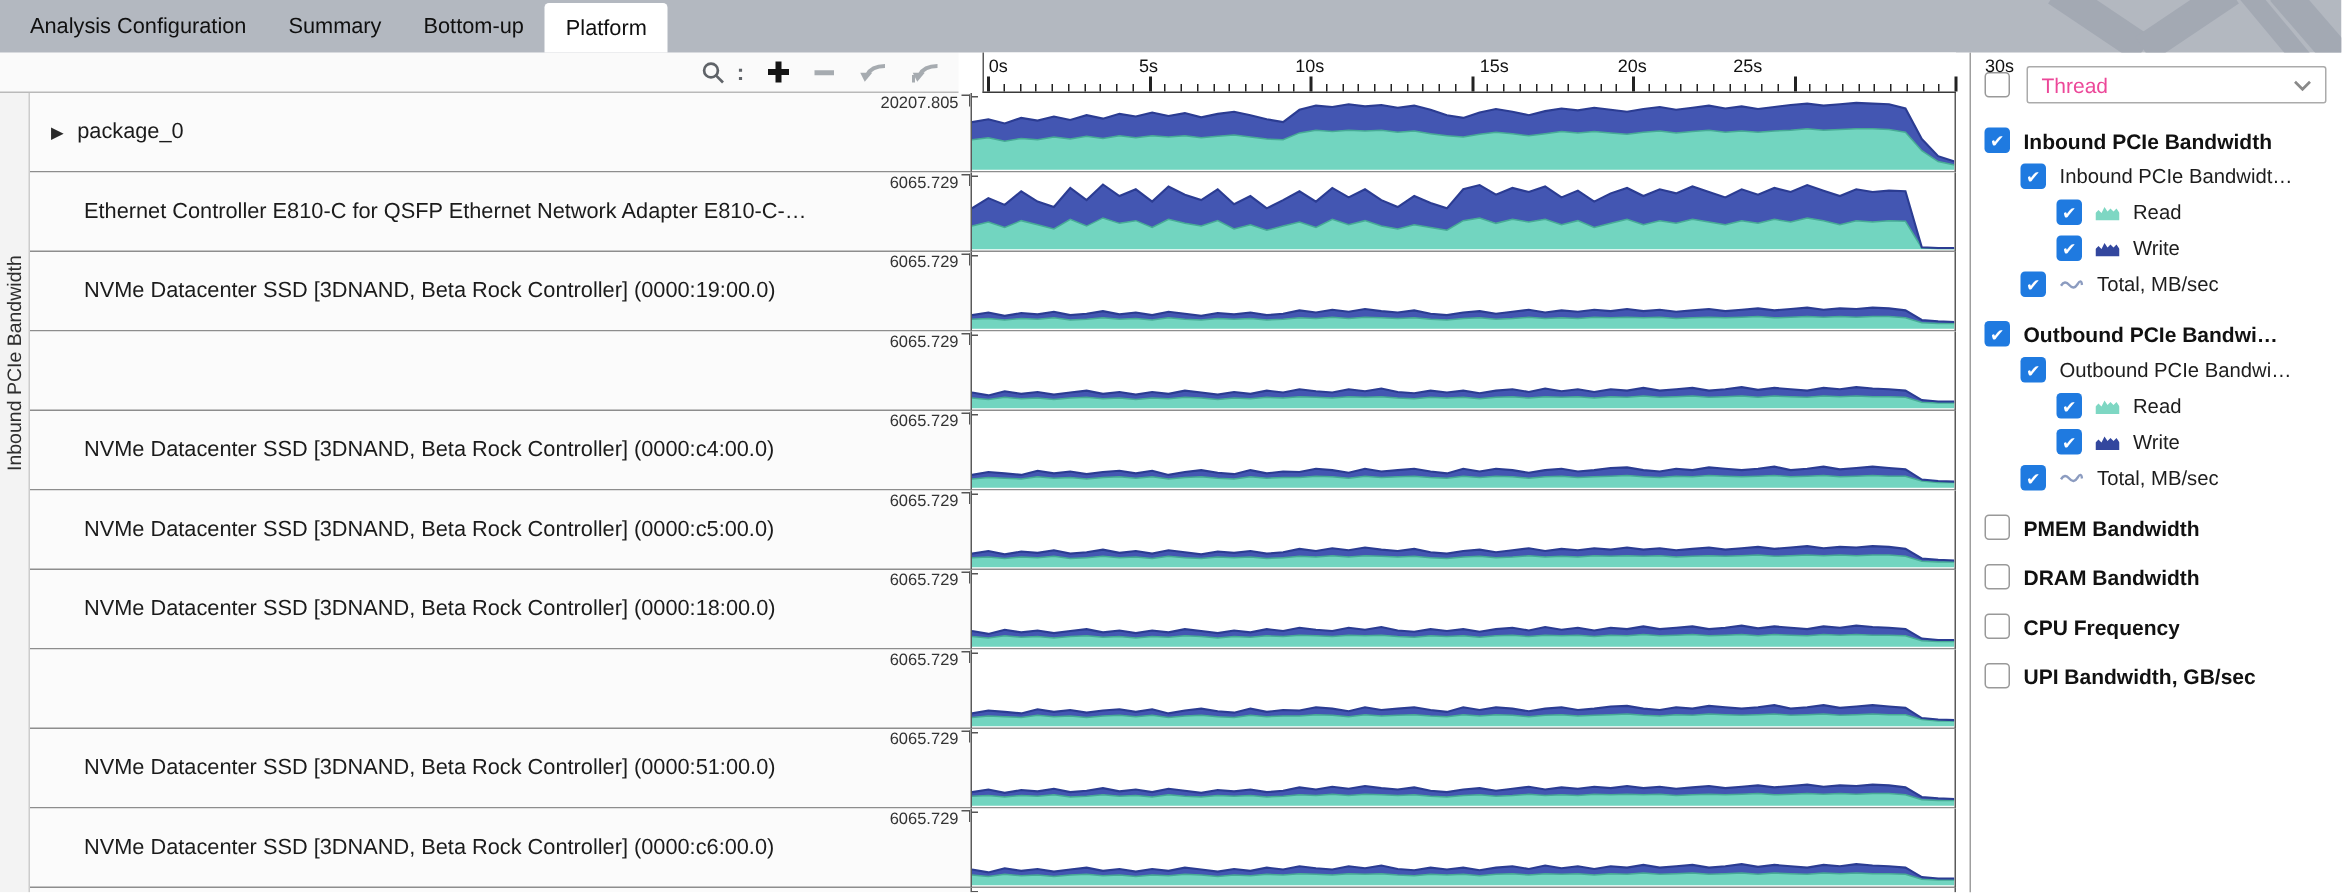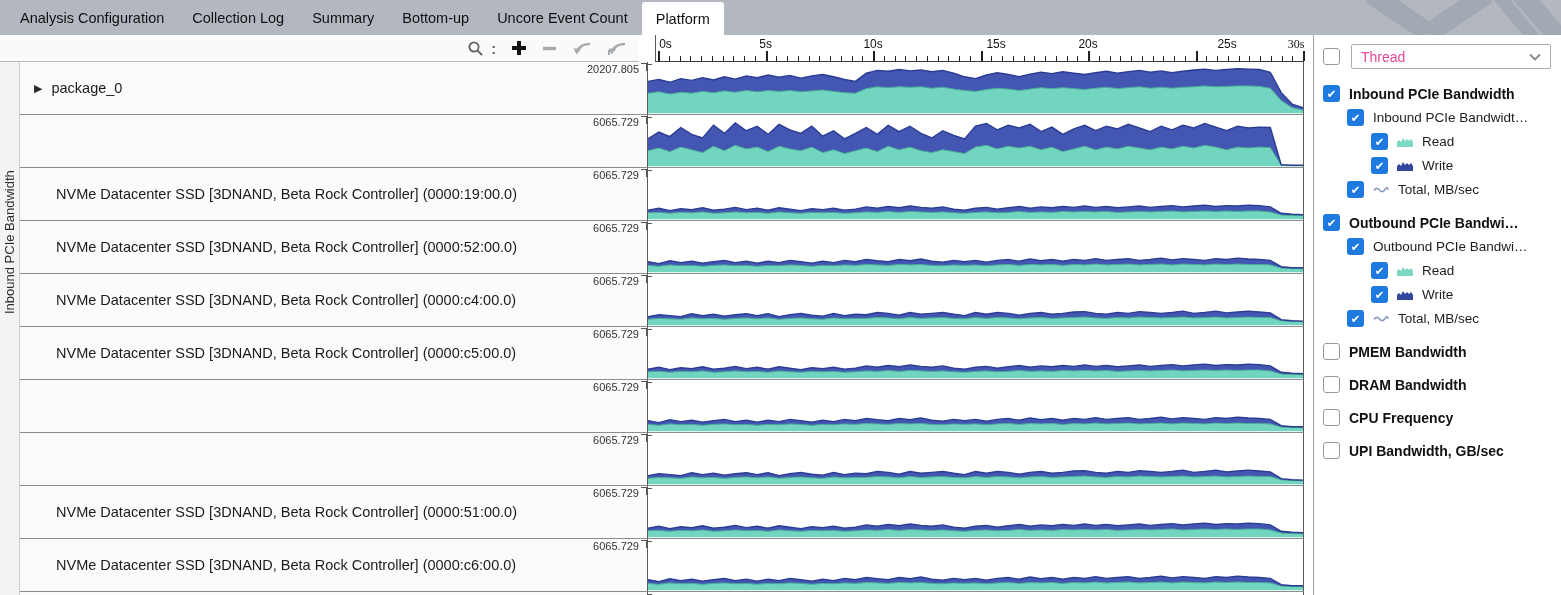--- a/index.html
+++ b/index.html
@@ -73,24 +73,22 @@
   .side-item.b .lab { font-weight:bold; font-size:14px; color:#111; }
 </style>
 </head>
 <body>
 
 <div class="app">
 
   <div class="tabbar">
     <div id="tabs" style="display:flex">
         <div class="tab">Analysis Configuration</div>
-        <div class="tab">Collection Log</div>
         <div class="tab">Summary</div>
         <div class="tab">Bottom-up</div>
-        <div class="tab">Uncore Event Count</div>
         <div class="tab active">Platform</div>
       </div>
     <svg class="decor" width="200" height="35" viewBox="0 0 200 35">
       <line x1="10" y1="-6" x2="68" y2="33" stroke="#a3a9b3" stroke-width="20"></line>
       <line x1="68" y1="33" x2="126" y2="-6" stroke="#a3a9b3" stroke-width="20"></line>
       <line x1="136" y1="-6" x2="176" y2="42" stroke="#a3a9b3" stroke-width="13"></line>
       <line x1="160" y1="-6" x2="205" y2="46" stroke="#a3a9b3" stroke-width="20"></line>
     </svg>
   </div>
 
@@ -180,22 +178,22 @@
             <div class="tick" style="left: 604px;"></div>
             <div class="tick" style="left: 614.75px;"></div>
             <div class="tick" style="left: 625.5px;"></div>
             <div class="tick" style="left: 636.25px;"></div>
             <div class="tick major" style="left: 647px;"></div>
             <span class="rlab" style="left: 3px;">0s</span>
             <span class="rlab" style="left: 109.5px; transform: translateX(-50%);">5s</span>
             <span class="rlab" style="left: 217px; transform: translateX(-50%);">10s</span>
             <span class="rlab" style="left: 340px; transform: translateX(-50%);">15s</span>
             <span class="rlab" style="left: 432px; transform: translateX(-50%);">20s</span>
-            <span class="rlab" style="left: 571px; transform: translateX(-50%);">25s</span>
-            <span class="rlab" style="left: 647px; transform: translateX(-92%); font-family: Liberation Serif, serif;">30s</span>
+            <span class="rlab" style="left: 509px; transform: translateX(-50%);">25s</span>
+            <span class="rlab" style="left: 685px; transform: translateX(-92%);">30s</span>
           </div>
       </div>
       <div class="body">
         <div class="strip">
           <span class="vlabel">Inbound PCIe Bandwidth</span>
         </div>
         <div class="rows" id="rows">
             <div class="row">
               <div class="rname pkg">
                 <span class="exp">▶</span>
@@ -209,20 +207,21 @@
                 <svg width="655" height="52" viewBox="0 0 655 52">
                   <polygon points="0,51.2 0.0,31.2 10.9,29.8 21.8,32.1 32.8,30.3 43.7,31.2 54.6,29.4 65.5,30.7 76.4,28.9 87.3,30.3 98.3,28.5 109.2,29.8 120.1,28.5 131.0,29.4 141.9,28.5 152.8,29.8 163.8,28.9 174.7,28.0 185.6,29.4 196.5,30.7 207.4,31.2 218.3,26.6 229.3,24.8 240.2,25.7 251.1,24.8 262.0,25.3 272.9,24.8 283.8,26.2 294.8,25.3 305.7,27.1 316.6,28.5 327.5,29.4 338.4,27.5 349.3,26.2 360.3,27.1 371.2,28.5 382.1,27.1 393.0,25.7 403.9,26.6 414.8,25.7 425.8,26.6 436.7,27.5 447.6,26.2 458.5,25.3 469.4,26.6 480.3,25.7 491.3,24.8 502.2,26.2 513.1,25.3 524.0,26.2 534.9,25.3 545.8,24.8 556.8,23.9 567.7,24.8 578.6,24.4 589.5,23.9 600.4,23.9 611.3,24.4 622.3,26.2 633.2,38.5 644.1,45.7 655.0,48.0 655,51.2" fill="#72d5c0"></polygon>
                   <polygon points="0.0,19.4 10.9,17.5 21.8,20.3 32.8,16.6 43.7,18.4 54.6,15.7 65.5,18.0 76.4,14.8 87.3,17.1 98.3,13.9 109.2,15.7 120.1,13.0 131.0,15.3 141.9,13.4 152.8,16.2 163.8,13.9 174.7,12.5 185.6,14.8 196.5,17.5 207.4,19.4 218.3,11.2 229.3,8.4 240.2,9.3 251.1,7.5 262.0,8.9 272.9,8.0 283.8,9.8 294.8,8.4 305.7,11.2 316.6,14.8 327.5,16.6 338.4,13.0 349.3,10.7 360.3,12.5 371.2,14.8 382.1,12.1 393.0,10.3 403.9,11.6 414.8,9.8 425.8,11.2 436.7,12.5 447.6,10.7 458.5,9.3 469.4,11.2 480.3,9.8 491.3,8.4 502.2,10.3 513.1,8.9 524.0,10.7 534.9,9.3 545.8,8.0 556.8,7.1 567.7,8.4 578.6,7.5 589.5,6.6 600.4,7.1 611.3,7.5 622.3,10.3 633.2,30.7 644.1,42.1 655.0,45.7 655.0,48.0 644.1,45.7 633.2,38.5 622.3,26.2 611.3,24.4 600.4,23.9 589.5,23.9 578.6,24.4 567.7,24.8 556.8,23.9 545.8,24.8 534.9,25.3 524.0,26.2 513.1,25.3 502.2,26.2 491.3,24.8 480.3,25.7 469.4,26.6 458.5,25.3 447.6,26.2 436.7,27.5 425.8,26.6 414.8,25.7 403.9,26.6 393.0,25.7 382.1,27.1 371.2,28.5 360.3,27.1 349.3,26.2 338.4,27.5 327.5,29.4 316.6,28.5 305.7,27.1 294.8,25.3 283.8,26.2 272.9,24.8 262.0,25.3 251.1,24.8 240.2,25.7 229.3,24.8 218.3,26.6 207.4,31.2 196.5,30.7 185.6,29.4 174.7,28.0 163.8,28.9 152.8,29.8 141.9,28.5 131.0,29.4 120.1,28.5 109.2,29.8 98.3,28.5 87.3,30.3 76.4,28.9 65.5,30.7 54.6,29.4 43.7,31.2 32.8,30.3 21.8,32.1 10.9,29.8 0.0,31.2" fill="#4356b2"></polygon>
                   <polyline points="0.0,31.2 10.9,29.8 21.8,32.1 32.8,30.3 43.7,31.2 54.6,29.4 65.5,30.7 76.4,28.9 87.3,30.3 98.3,28.5 109.2,29.8 120.1,28.5 131.0,29.4 141.9,28.5 152.8,29.8 163.8,28.9 174.7,28.0 185.6,29.4 196.5,30.7 207.4,31.2 218.3,26.6 229.3,24.8 240.2,25.7 251.1,24.8 262.0,25.3 272.9,24.8 283.8,26.2 294.8,25.3 305.7,27.1 316.6,28.5 327.5,29.4 338.4,27.5 349.3,26.2 360.3,27.1 371.2,28.5 382.1,27.1 393.0,25.7 403.9,26.6 414.8,25.7 425.8,26.6 436.7,27.5 447.6,26.2 458.5,25.3 469.4,26.6 480.3,25.7 491.3,24.8 502.2,26.2 513.1,25.3 524.0,26.2 534.9,25.3 545.8,24.8 556.8,23.9 567.7,24.8 578.6,24.4 589.5,23.9 600.4,23.9 611.3,24.4 622.3,26.2 633.2,38.5 644.1,45.7 655.0,48.0" fill="none" stroke="#47ab95" stroke-width="1"></polyline>
                   <polyline points="0.0,19.4 10.9,17.5 21.8,20.3 32.8,16.6 43.7,18.4 54.6,15.7 65.5,18.0 76.4,14.8 87.3,17.1 98.3,13.9 109.2,15.7 120.1,13.0 131.0,15.3 141.9,13.4 152.8,16.2 163.8,13.9 174.7,12.5 185.6,14.8 196.5,17.5 207.4,19.4 218.3,11.2 229.3,8.4 240.2,9.3 251.1,7.5 262.0,8.9 272.9,8.0 283.8,9.8 294.8,8.4 305.7,11.2 316.6,14.8 327.5,16.6 338.4,13.0 349.3,10.7 360.3,12.5 371.2,14.8 382.1,12.1 393.0,10.3 403.9,11.6 414.8,9.8 425.8,11.2 436.7,12.5 447.6,10.7 458.5,9.3 469.4,11.2 480.3,9.8 491.3,8.4 502.2,10.3 513.1,8.9 524.0,10.7 534.9,9.3 545.8,8.0 556.8,7.1 567.7,8.4 578.6,7.5 589.5,6.6 600.4,7.1 611.3,7.5 622.3,10.3 633.2,30.7 644.1,42.1 655.0,45.7" fill="none" stroke="#2b3c92" stroke-width="1.4"></polyline>
                 </svg>
               </div>
             </div>
             <div class="row">
               <div class="rname child">
+                <span>Ethernet Controller E810-C for QSFP Ethernet Network Adapter E810-C-…</span>
                 <span class="val">
                   <span>6065.729</span>
                   <span class="vtick"></span>
                 </span>
               </div>
               <div class="rchart">
                 <svg width="655" height="52" viewBox="0 0 655 52">
                   <polygon points="0,51.2 0.0,35.7 10.9,33.0 21.8,36.6 32.8,32.1 43.7,34.8 54.6,37.6 65.5,31.2 76.4,35.7 87.3,30.3 98.3,33.9 109.2,32.1 120.1,36.6 131.0,31.2 141.9,33.9 152.8,35.7 163.8,32.1 174.7,37.6 185.6,34.8 196.5,38.5 207.4,35.7 218.3,33.0 229.3,36.6 240.2,31.2 251.1,34.8 262.0,32.1 272.9,35.7 283.8,37.6 294.8,34.8 305.7,36.6 316.6,38.5 327.5,32.1 338.4,30.3 349.3,33.9 360.3,31.2 371.2,33.0 382.1,31.2 393.0,34.8 403.9,32.1 414.8,36.6 425.8,33.9 436.7,31.2 447.6,34.8 458.5,32.1 469.4,33.9 480.3,31.2 491.3,33.0 502.2,34.8 513.1,32.1 524.0,33.9 534.9,31.2 545.8,33.0 556.8,30.3 567.7,32.1 578.6,34.8 589.5,32.1 600.4,33.0 611.3,32.1 622.3,32.5 633.2,50.3 644.1,50.7 655.0,50.7 655,51.2" fill="#72d5c0"></polygon>
                   <polygon points="0.0,23.9 10.9,17.1 21.8,21.6 32.8,12.5 43.7,19.4 54.6,23.0 65.5,10.3 76.4,18.4 87.3,8.0 98.3,15.7 109.2,11.2 120.1,19.4 131.0,9.3 141.9,14.8 152.8,18.4 163.8,11.2 174.7,21.2 185.6,15.7 196.5,23.9 207.4,18.4 218.3,12.5 229.3,19.4 240.2,10.3 251.1,16.6 262.0,11.2 272.9,18.4 283.8,23.0 294.8,15.7 305.7,20.3 316.6,23.9 327.5,11.2 338.4,8.4 349.3,14.8 360.3,10.3 371.2,13.0 382.1,9.3 393.0,16.6 403.9,12.1 414.8,19.4 425.8,13.9 436.7,10.3 447.6,15.7 458.5,11.2 469.4,13.9 480.3,9.3 491.3,13.0 502.2,16.6 513.1,11.2 524.0,14.8 534.9,10.3 545.8,13.0 556.8,8.4 567.7,12.1 578.6,15.7 589.5,11.2 600.4,13.0 611.3,12.1 622.3,12.5 633.2,49.8 644.1,50.3 655.0,50.3 655.0,50.7 644.1,50.7 633.2,50.3 622.3,32.5 611.3,32.1 600.4,33.0 589.5,32.1 578.6,34.8 567.7,32.1 556.8,30.3 545.8,33.0 534.9,31.2 524.0,33.9 513.1,32.1 502.2,34.8 491.3,33.0 480.3,31.2 469.4,33.9 458.5,32.1 447.6,34.8 436.7,31.2 425.8,33.9 414.8,36.6 403.9,32.1 393.0,34.8 382.1,31.2 371.2,33.0 360.3,31.2 349.3,33.9 338.4,30.3 327.5,32.1 316.6,38.5 305.7,36.6 294.8,34.8 283.8,37.6 272.9,35.7 262.0,32.1 251.1,34.8 240.2,31.2 229.3,36.6 218.3,33.0 207.4,35.7 196.5,38.5 185.6,34.8 174.7,37.6 163.8,32.1 152.8,35.7 141.9,33.9 131.0,31.2 120.1,36.6 109.2,32.1 98.3,33.9 87.3,30.3 76.4,35.7 65.5,31.2 54.6,37.6 43.7,34.8 32.8,32.1 21.8,36.6 10.9,33.0 0.0,35.7" fill="#4356b2"></polygon>
                   <polyline points="0.0,35.7 10.9,33.0 21.8,36.6 32.8,32.1 43.7,34.8 54.6,37.6 65.5,31.2 76.4,35.7 87.3,30.3 98.3,33.9 109.2,32.1 120.1,36.6 131.0,31.2 141.9,33.9 152.8,35.7 163.8,32.1 174.7,37.6 185.6,34.8 196.5,38.5 207.4,35.7 218.3,33.0 229.3,36.6 240.2,31.2 251.1,34.8 262.0,32.1 272.9,35.7 283.8,37.6 294.8,34.8 305.7,36.6 316.6,38.5 327.5,32.1 338.4,30.3 349.3,33.9 360.3,31.2 371.2,33.0 382.1,31.2 393.0,34.8 403.9,32.1 414.8,36.6 425.8,33.9 436.7,31.2 447.6,34.8 458.5,32.1 469.4,33.9 480.3,31.2 491.3,33.0 502.2,34.8 513.1,32.1 524.0,33.9 534.9,31.2 545.8,33.0 556.8,30.3 567.7,32.1 578.6,34.8 589.5,32.1 600.4,33.0 611.3,32.1 622.3,32.5 633.2,50.3 644.1,50.7 655.0,50.7" fill="none" stroke="#47ab95" stroke-width="1"></polyline>
@@ -242,21 +241,20 @@
                 <svg width="655" height="52" viewBox="0 0 655 52">
                   <polygon points="0,51.2 0.0,44.8 10.9,44.4 21.8,45.3 32.8,44.4 43.7,44.8 54.6,43.9 65.5,45.3 76.4,44.8 87.3,43.9 98.3,44.8 109.2,44.4 120.1,45.3 131.0,43.9 141.9,44.8 152.8,45.3 163.8,44.4 174.7,44.8 185.6,44.4 196.5,45.3 207.4,44.8 218.3,43.9 229.3,44.4 240.2,43.5 251.1,44.4 262.0,43.5 272.9,43.9 283.8,44.4 294.8,43.9 305.7,44.8 316.6,45.3 327.5,44.4 338.4,43.9 349.3,44.8 360.3,44.4 371.2,43.5 382.1,44.4 393.0,43.9 403.9,44.4 414.8,43.5 425.8,43.9 436.7,43.5 447.6,43.9 458.5,43.5 469.4,44.4 480.3,43.9 491.3,43.5 502.2,43.9 513.1,43.5 524.0,43.0 534.9,43.9 545.8,43.5 556.8,43.0 567.7,43.5 578.6,43.0 589.5,43.5 600.4,43.0 611.3,43.0 622.3,43.9 633.2,47.1 644.1,47.6 655.0,47.6 655,51.2" fill="#72d5c0"></polygon>
                   <polygon points="0.0,42.1 10.9,40.3 21.8,42.6 32.8,40.7 43.7,41.6 54.6,39.8 65.5,42.1 76.4,41.2 87.3,39.4 98.3,41.6 109.2,40.3 120.1,42.1 131.0,39.8 141.9,41.2 152.8,42.6 163.8,40.7 174.7,41.6 185.6,40.3 196.5,42.1 207.4,41.2 218.3,38.9 229.3,40.3 240.2,38.5 251.1,39.8 262.0,38.0 272.9,39.4 283.8,40.3 294.8,38.9 305.7,41.2 316.6,42.1 327.5,40.3 338.4,39.4 349.3,41.2 360.3,39.8 371.2,38.5 382.1,40.3 393.0,38.9 403.9,39.8 414.8,38.5 425.8,39.4 436.7,38.0 447.6,39.4 458.5,38.5 469.4,39.8 480.3,38.9 491.3,38.0 502.2,39.4 513.1,38.5 524.0,37.6 534.9,38.9 545.8,38.0 556.8,37.1 567.7,38.5 578.6,37.6 589.5,38.0 600.4,37.1 611.3,37.6 622.3,38.9 633.2,45.3 644.1,46.2 655.0,46.7 655.0,47.6 644.1,47.6 633.2,47.1 622.3,43.9 611.3,43.0 600.4,43.0 589.5,43.5 578.6,43.0 567.7,43.5 556.8,43.0 545.8,43.5 534.9,43.9 524.0,43.0 513.1,43.5 502.2,43.9 491.3,43.5 480.3,43.9 469.4,44.4 458.5,43.5 447.6,43.9 436.7,43.5 425.8,43.9 414.8,43.5 403.9,44.4 393.0,43.9 382.1,44.4 371.2,43.5 360.3,44.4 349.3,44.8 338.4,43.9 327.5,44.4 316.6,45.3 305.7,44.8 294.8,43.9 283.8,44.4 272.9,43.9 262.0,43.5 251.1,44.4 240.2,43.5 229.3,44.4 218.3,43.9 207.4,44.8 196.5,45.3 185.6,44.4 174.7,44.8 163.8,44.4 152.8,45.3 141.9,44.8 131.0,43.9 120.1,45.3 109.2,44.4 98.3,44.8 87.3,43.9 76.4,44.8 65.5,45.3 54.6,43.9 43.7,44.8 32.8,44.4 21.8,45.3 10.9,44.4 0.0,44.8" fill="#4356b2"></polygon>
                   <polyline points="0.0,44.8 10.9,44.4 21.8,45.3 32.8,44.4 43.7,44.8 54.6,43.9 65.5,45.3 76.4,44.8 87.3,43.9 98.3,44.8 109.2,44.4 120.1,45.3 131.0,43.9 141.9,44.8 152.8,45.3 163.8,44.4 174.7,44.8 185.6,44.4 196.5,45.3 207.4,44.8 218.3,43.9 229.3,44.4 240.2,43.5 251.1,44.4 262.0,43.5 272.9,43.9 283.8,44.4 294.8,43.9 305.7,44.8 316.6,45.3 327.5,44.4 338.4,43.9 349.3,44.8 360.3,44.4 371.2,43.5 382.1,44.4 393.0,43.9 403.9,44.4 414.8,43.5 425.8,43.9 436.7,43.5 447.6,43.9 458.5,43.5 469.4,44.4 480.3,43.9 491.3,43.5 502.2,43.9 513.1,43.5 524.0,43.0 534.9,43.9 545.8,43.5 556.8,43.0 567.7,43.5 578.6,43.0 589.5,43.5 600.4,43.0 611.3,43.0 622.3,43.9 633.2,47.1 644.1,47.6 655.0,47.6" fill="none" stroke="#47ab95" stroke-width="1"></polyline>
                   <polyline points="0.0,42.1 10.9,40.3 21.8,42.6 32.8,40.7 43.7,41.6 54.6,39.8 65.5,42.1 76.4,41.2 87.3,39.4 98.3,41.6 109.2,40.3 120.1,42.1 131.0,39.8 141.9,41.2 152.8,42.6 163.8,40.7 174.7,41.6 185.6,40.3 196.5,42.1 207.4,41.2 218.3,38.9 229.3,40.3 240.2,38.5 251.1,39.8 262.0,38.0 272.9,39.4 283.8,40.3 294.8,38.9 305.7,41.2 316.6,42.1 327.5,40.3 338.4,39.4 349.3,41.2 360.3,39.8 371.2,38.5 382.1,40.3 393.0,38.9 403.9,39.8 414.8,38.5 425.8,39.4 436.7,38.0 447.6,39.4 458.5,38.5 469.4,39.8 480.3,38.9 491.3,38.0 502.2,39.4 513.1,38.5 524.0,37.6 534.9,38.9 545.8,38.0 556.8,37.1 567.7,38.5 578.6,37.6 589.5,38.0 600.4,37.1 611.3,37.6 622.3,38.9 633.2,45.3 644.1,46.2 655.0,46.7" fill="none" stroke="#2b3c92" stroke-width="1.4"></polyline>
                 </svg>
               </div>
             </div>
             <div class="row">
               <div class="rname child">
-                <span>NVMe Datacenter SSD [3DNAND, Beta Rock Controller] (0000:52:00.0)</span>
                 <span class="val">
                   <span>6065.729</span>
                   <span class="vtick"></span>
                 </span>
               </div>
               <div class="rchart">
                 <svg width="655" height="52" viewBox="0 0 655 52">
                   <polygon points="0,51.2 0.0,44.4 10.9,45.3 21.8,43.9 32.8,44.8 43.7,44.4 54.6,45.3 65.5,44.4 76.4,43.9 87.3,44.8 98.3,44.4 109.2,45.3 120.1,44.4 131.0,44.8 141.9,43.9 152.8,44.4 163.8,45.3 174.7,44.4 185.6,44.8 196.5,43.9 207.4,44.4 218.3,43.5 229.3,43.9 240.2,44.4 251.1,43.5 262.0,43.9 272.9,43.5 283.8,44.4 294.8,44.8 305.7,43.9 316.6,44.4 327.5,43.9 338.4,44.8 349.3,43.9 360.3,43.5 371.2,44.4 382.1,43.5 393.0,43.9 403.9,43.5 414.8,44.4 425.8,43.5 436.7,43.9 447.6,43.0 458.5,43.9 469.4,43.5 480.3,43.0 491.3,43.9 502.2,43.5 513.1,43.0 524.0,43.9 534.9,43.0 545.8,43.5 556.8,43.9 567.7,43.0 578.6,43.5 589.5,43.0 600.4,43.5 611.3,43.5 622.3,43.9 633.2,47.1 644.1,47.6 655.0,47.6 655,51.2" fill="#72d5c0"></polygon>
                   <polygon points="0.0,40.7 10.9,42.6 21.8,39.8 32.8,41.6 43.7,40.3 54.6,42.1 65.5,40.7 76.4,39.4 87.3,41.6 98.3,40.3 109.2,42.1 120.1,40.3 131.0,41.6 141.9,39.4 152.8,40.7 163.8,42.1 174.7,40.3 185.6,41.6 196.5,39.4 207.4,40.7 218.3,38.5 229.3,39.8 240.2,40.7 251.1,38.5 262.0,39.8 272.9,38.0 283.8,40.3 294.8,41.2 305.7,39.4 316.6,40.7 327.5,39.4 338.4,41.2 349.3,39.4 360.3,38.5 371.2,40.3 382.1,38.0 393.0,39.8 403.9,38.5 414.8,40.3 425.8,38.5 436.7,39.4 447.6,37.6 458.5,39.4 469.4,38.5 480.3,37.6 491.3,39.4 502.2,38.5 513.1,37.1 524.0,38.9 534.9,37.6 545.8,38.5 556.8,39.4 567.7,37.6 578.6,38.5 589.5,37.1 600.4,38.0 611.3,38.5 622.3,39.4 633.2,45.7 644.1,46.7 655.0,46.7 655.0,47.6 644.1,47.6 633.2,47.1 622.3,43.9 611.3,43.5 600.4,43.5 589.5,43.0 578.6,43.5 567.7,43.0 556.8,43.9 545.8,43.5 534.9,43.0 524.0,43.9 513.1,43.0 502.2,43.5 491.3,43.9 480.3,43.0 469.4,43.5 458.5,43.9 447.6,43.0 436.7,43.9 425.8,43.5 414.8,44.4 403.9,43.5 393.0,43.9 382.1,43.5 371.2,44.4 360.3,43.5 349.3,43.9 338.4,44.8 327.5,43.9 316.6,44.4 305.7,43.9 294.8,44.8 283.8,44.4 272.9,43.5 262.0,43.9 251.1,43.5 240.2,44.4 229.3,43.9 218.3,43.5 207.4,44.4 196.5,43.9 185.6,44.8 174.7,44.4 163.8,45.3 152.8,44.4 141.9,43.9 131.0,44.8 120.1,44.4 109.2,45.3 98.3,44.4 87.3,44.8 76.4,43.9 65.5,44.4 54.6,45.3 43.7,44.4 32.8,44.8 21.8,43.9 10.9,45.3 0.0,44.4" fill="#4356b2"></polygon>
                   <polyline points="0.0,44.4 10.9,45.3 21.8,43.9 32.8,44.8 43.7,44.4 54.6,45.3 65.5,44.4 76.4,43.9 87.3,44.8 98.3,44.4 109.2,45.3 120.1,44.4 131.0,44.8 141.9,43.9 152.8,44.4 163.8,45.3 174.7,44.4 185.6,44.8 196.5,43.9 207.4,44.4 218.3,43.5 229.3,43.9 240.2,44.4 251.1,43.5 262.0,43.9 272.9,43.5 283.8,44.4 294.8,44.8 305.7,43.9 316.6,44.4 327.5,43.9 338.4,44.8 349.3,43.9 360.3,43.5 371.2,44.4 382.1,43.5 393.0,43.9 403.9,43.5 414.8,44.4 425.8,43.5 436.7,43.9 447.6,43.0 458.5,43.9 469.4,43.5 480.3,43.0 491.3,43.9 502.2,43.5 513.1,43.0 524.0,43.9 534.9,43.0 545.8,43.5 556.8,43.9 567.7,43.0 578.6,43.5 589.5,43.0 600.4,43.5 611.3,43.5 622.3,43.9 633.2,47.1 644.1,47.6 655.0,47.6" fill="none" stroke="#47ab95" stroke-width="1"></polyline>
@@ -293,20 +291,21 @@
                 <svg width="655" height="52" viewBox="0 0 655 52">
                   <polygon points="0,51.2 0.0,44.8 10.9,44.4 21.8,45.3 32.8,44.4 43.7,44.8 54.6,43.9 65.5,45.3 76.4,44.8 87.3,43.9 98.3,44.8 109.2,44.4 120.1,45.3 131.0,43.9 141.9,44.8 152.8,45.3 163.8,44.4 174.7,44.8 185.6,44.4 196.5,45.3 207.4,44.8 218.3,43.9 229.3,44.4 240.2,43.5 251.1,44.4 262.0,43.5 272.9,43.9 283.8,44.4 294.8,43.9 305.7,44.8 316.6,45.3 327.5,44.4 338.4,43.9 349.3,44.8 360.3,44.4 371.2,43.5 382.1,44.4 393.0,43.9 403.9,44.4 414.8,43.5 425.8,43.9 436.7,43.5 447.6,43.9 458.5,43.5 469.4,44.4 480.3,43.9 491.3,43.5 502.2,43.9 513.1,43.5 524.0,43.0 534.9,43.9 545.8,43.5 556.8,43.0 567.7,43.5 578.6,43.0 589.5,43.5 600.4,43.0 611.3,43.0 622.3,43.9 633.2,47.1 644.1,47.6 655.0,47.6 655,51.2" fill="#72d5c0"></polygon>
                   <polygon points="0.0,42.1 10.9,40.3 21.8,42.6 32.8,40.7 43.7,41.6 54.6,39.8 65.5,42.1 76.4,41.2 87.3,39.4 98.3,41.6 109.2,40.3 120.1,42.1 131.0,39.8 141.9,41.2 152.8,42.6 163.8,40.7 174.7,41.6 185.6,40.3 196.5,42.1 207.4,41.2 218.3,38.9 229.3,40.3 240.2,38.5 251.1,39.8 262.0,38.0 272.9,39.4 283.8,40.3 294.8,38.9 305.7,41.2 316.6,42.1 327.5,40.3 338.4,39.4 349.3,41.2 360.3,39.8 371.2,38.5 382.1,40.3 393.0,38.9 403.9,39.8 414.8,38.5 425.8,39.4 436.7,38.0 447.6,39.4 458.5,38.5 469.4,39.8 480.3,38.9 491.3,38.0 502.2,39.4 513.1,38.5 524.0,37.6 534.9,38.9 545.8,38.0 556.8,37.1 567.7,38.5 578.6,37.6 589.5,38.0 600.4,37.1 611.3,37.6 622.3,38.9 633.2,45.3 644.1,46.2 655.0,46.7 655.0,47.6 644.1,47.6 633.2,47.1 622.3,43.9 611.3,43.0 600.4,43.0 589.5,43.5 578.6,43.0 567.7,43.5 556.8,43.0 545.8,43.5 534.9,43.9 524.0,43.0 513.1,43.5 502.2,43.9 491.3,43.5 480.3,43.9 469.4,44.4 458.5,43.5 447.6,43.9 436.7,43.5 425.8,43.9 414.8,43.5 403.9,44.4 393.0,43.9 382.1,44.4 371.2,43.5 360.3,44.4 349.3,44.8 338.4,43.9 327.5,44.4 316.6,45.3 305.7,44.8 294.8,43.9 283.8,44.4 272.9,43.9 262.0,43.5 251.1,44.4 240.2,43.5 229.3,44.4 218.3,43.9 207.4,44.8 196.5,45.3 185.6,44.4 174.7,44.8 163.8,44.4 152.8,45.3 141.9,44.8 131.0,43.9 120.1,45.3 109.2,44.4 98.3,44.8 87.3,43.9 76.4,44.8 65.5,45.3 54.6,43.9 43.7,44.8 32.8,44.4 21.8,45.3 10.9,44.4 0.0,44.8" fill="#4356b2"></polygon>
                   <polyline points="0.0,44.8 10.9,44.4 21.8,45.3 32.8,44.4 43.7,44.8 54.6,43.9 65.5,45.3 76.4,44.8 87.3,43.9 98.3,44.8 109.2,44.4 120.1,45.3 131.0,43.9 141.9,44.8 152.8,45.3 163.8,44.4 174.7,44.8 185.6,44.4 196.5,45.3 207.4,44.8 218.3,43.9 229.3,44.4 240.2,43.5 251.1,44.4 262.0,43.5 272.9,43.9 283.8,44.4 294.8,43.9 305.7,44.8 316.6,45.3 327.5,44.4 338.4,43.9 349.3,44.8 360.3,44.4 371.2,43.5 382.1,44.4 393.0,43.9 403.9,44.4 414.8,43.5 425.8,43.9 436.7,43.5 447.6,43.9 458.5,43.5 469.4,44.4 480.3,43.9 491.3,43.5 502.2,43.9 513.1,43.5 524.0,43.0 534.9,43.9 545.8,43.5 556.8,43.0 567.7,43.5 578.6,43.0 589.5,43.5 600.4,43.0 611.3,43.0 622.3,43.9 633.2,47.1 644.1,47.6 655.0,47.6" fill="none" stroke="#47ab95" stroke-width="1"></polyline>
                   <polyline points="0.0,42.1 10.9,40.3 21.8,42.6 32.8,40.7 43.7,41.6 54.6,39.8 65.5,42.1 76.4,41.2 87.3,39.4 98.3,41.6 109.2,40.3 120.1,42.1 131.0,39.8 141.9,41.2 152.8,42.6 163.8,40.7 174.7,41.6 185.6,40.3 196.5,42.1 207.4,41.2 218.3,38.9 229.3,40.3 240.2,38.5 251.1,39.8 262.0,38.0 272.9,39.4 283.8,40.3 294.8,38.9 305.7,41.2 316.6,42.1 327.5,40.3 338.4,39.4 349.3,41.2 360.3,39.8 371.2,38.5 382.1,40.3 393.0,38.9 403.9,39.8 414.8,38.5 425.8,39.4 436.7,38.0 447.6,39.4 458.5,38.5 469.4,39.8 480.3,38.9 491.3,38.0 502.2,39.4 513.1,38.5 524.0,37.6 534.9,38.9 545.8,38.0 556.8,37.1 567.7,38.5 578.6,37.6 589.5,38.0 600.4,37.1 611.3,37.6 622.3,38.9 633.2,45.3 644.1,46.2 655.0,46.7" fill="none" stroke="#2b3c92" stroke-width="1.4"></polyline>
                 </svg>
               </div>
             </div>
             <div class="row">
               <div class="rname child">
+                <span>NVMe Datacenter SSD [3DNAND, Beta Rock Controller] (0000:18:00.0)</span>
                 <span class="val">
                   <span>6065.729</span>
                   <span class="vtick"></span>
                 </span>
               </div>
               <div class="rchart">
                 <svg width="655" height="52" viewBox="0 0 655 52">
                   <polygon points="0,51.2 0.0,44.4 10.9,45.3 21.8,43.9 32.8,44.8 43.7,44.4 54.6,45.3 65.5,44.4 76.4,43.9 87.3,44.8 98.3,44.4 109.2,45.3 120.1,44.4 131.0,44.8 141.9,43.9 152.8,44.4 163.8,45.3 174.7,44.4 185.6,44.8 196.5,43.9 207.4,44.4 218.3,43.5 229.3,43.9 240.2,44.4 251.1,43.5 262.0,43.9 272.9,43.5 283.8,44.4 294.8,44.8 305.7,43.9 316.6,44.4 327.5,43.9 338.4,44.8 349.3,43.9 360.3,43.5 371.2,44.4 382.1,43.5 393.0,43.9 403.9,43.5 414.8,44.4 425.8,43.5 436.7,43.9 447.6,43.0 458.5,43.9 469.4,43.5 480.3,43.0 491.3,43.9 502.2,43.5 513.1,43.0 524.0,43.9 534.9,43.0 545.8,43.5 556.8,43.9 567.7,43.0 578.6,43.5 589.5,43.0 600.4,43.5 611.3,43.5 622.3,43.9 633.2,47.1 644.1,47.6 655.0,47.6 655,51.2" fill="#72d5c0"></polygon>
                   <polygon points="0.0,40.7 10.9,42.6 21.8,39.8 32.8,41.6 43.7,40.3 54.6,42.1 65.5,40.7 76.4,39.4 87.3,41.6 98.3,40.3 109.2,42.1 120.1,40.3 131.0,41.6 141.9,39.4 152.8,40.7 163.8,42.1 174.7,40.3 185.6,41.6 196.5,39.4 207.4,40.7 218.3,38.5 229.3,39.8 240.2,40.7 251.1,38.5 262.0,39.8 272.9,38.0 283.8,40.3 294.8,41.2 305.7,39.4 316.6,40.7 327.5,39.4 338.4,41.2 349.3,39.4 360.3,38.5 371.2,40.3 382.1,38.0 393.0,39.8 403.9,38.5 414.8,40.3 425.8,38.5 436.7,39.4 447.6,37.6 458.5,39.4 469.4,38.5 480.3,37.6 491.3,39.4 502.2,38.5 513.1,37.1 524.0,38.9 534.9,37.6 545.8,38.5 556.8,39.4 567.7,37.6 578.6,38.5 589.5,37.1 600.4,38.0 611.3,38.5 622.3,39.4 633.2,45.7 644.1,46.7 655.0,46.7 655.0,47.6 644.1,47.6 633.2,47.1 622.3,43.9 611.3,43.5 600.4,43.5 589.5,43.0 578.6,43.5 567.7,43.0 556.8,43.9 545.8,43.5 534.9,43.0 524.0,43.9 513.1,43.0 502.2,43.5 491.3,43.9 480.3,43.0 469.4,43.5 458.5,43.9 447.6,43.0 436.7,43.9 425.8,43.5 414.8,44.4 403.9,43.5 393.0,43.9 382.1,43.5 371.2,44.4 360.3,43.5 349.3,43.9 338.4,44.8 327.5,43.9 316.6,44.4 305.7,43.9 294.8,44.8 283.8,44.4 272.9,43.5 262.0,43.9 251.1,43.5 240.2,44.4 229.3,43.9 218.3,43.5 207.4,44.4 196.5,43.9 185.6,44.8 174.7,44.4 163.8,45.3 152.8,44.4 141.9,43.9 131.0,44.8 120.1,44.4 109.2,45.3 98.3,44.4 87.3,44.8 76.4,43.9 65.5,44.4 54.6,45.3 43.7,44.4 32.8,44.8 21.8,43.9 10.9,45.3 0.0,44.4" fill="#4356b2"></polygon>
                   <polyline points="0.0,44.4 10.9,45.3 21.8,43.9 32.8,44.8 43.7,44.4 54.6,45.3 65.5,44.4 76.4,43.9 87.3,44.8 98.3,44.4 109.2,45.3 120.1,44.4 131.0,44.8 141.9,43.9 152.8,44.4 163.8,45.3 174.7,44.4 185.6,44.8 196.5,43.9 207.4,44.4 218.3,43.5 229.3,43.9 240.2,44.4 251.1,43.5 262.0,43.9 272.9,43.5 283.8,44.4 294.8,44.8 305.7,43.9 316.6,44.4 327.5,43.9 338.4,44.8 349.3,43.9 360.3,43.5 371.2,44.4 382.1,43.5 393.0,43.9 403.9,43.5 414.8,44.4 425.8,43.5 436.7,43.9 447.6,43.0 458.5,43.9 469.4,43.5 480.3,43.0 491.3,43.9 502.2,43.5 513.1,43.0 524.0,43.9 534.9,43.0 545.8,43.5 556.8,43.9 567.7,43.0 578.6,43.5 589.5,43.0 600.4,43.5 611.3,43.5 622.3,43.9 633.2,47.1 644.1,47.6 655.0,47.6" fill="none" stroke="#47ab95" stroke-width="1"></polyline>

